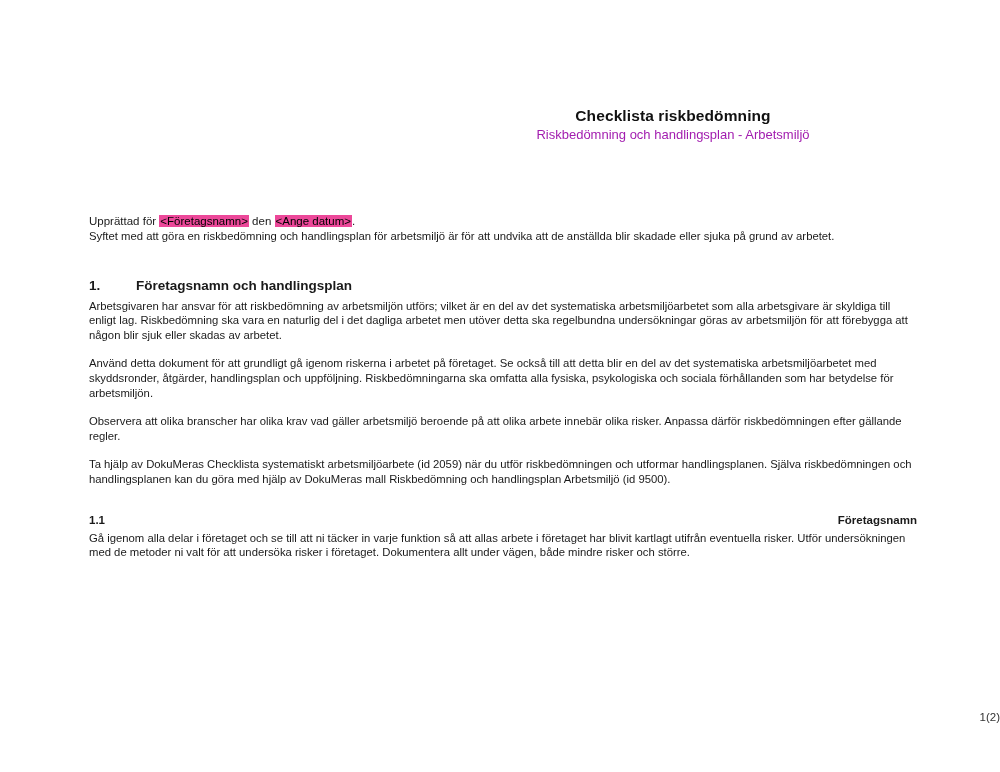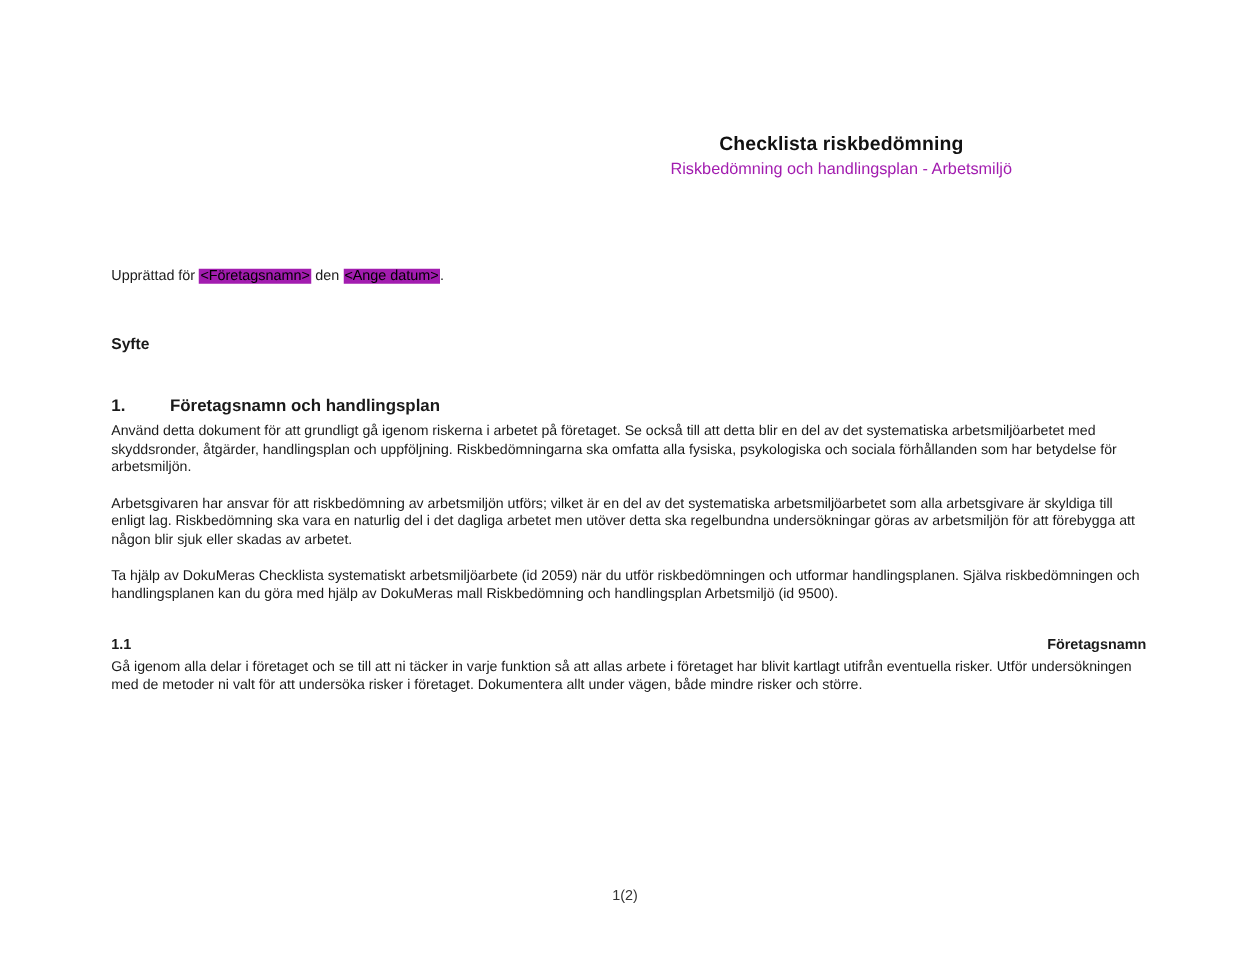--- a/index.html
+++ b/index.html
@@ -56,21 +56,21 @@
     top: 214px;
     width: 828px;
   }
 
   .intro-line {
     font-size: 11.5px;
     line-height: 15px;
     margin: 0 0 0 0;
   }
   .hl {
-    background: #a21caf;
+    background: #ec4899;
     color: #000000;
     padding: 0 1px;
   }
 
   h2.section-head {
     font-size: 12.5px;
     font-weight: bold;
     margin: 39px 0 5px 0;
     line-height: 15px;
   }
@@ -110,49 +110,50 @@
   p.para.tight {
     margin-bottom: 0;
   }
 
   
   .footer {
     position: absolute;
     left: 0;
     top: 711px;
     width: 1000px;
-    text-align: center;
+    text-align: right;
     font-size: 11.5px;
     color: #333333;
   }
 </style>
 </head>
 <body>
 
 <div class="page">
 
   <div class="title-block">
     <div class="doc-title">Checklista riskbedömning</div>
     <div class="doc-subtitle">Riskbedömning och handlingsplan - Arbetsmiljö</div>
   </div>
 
   <div class="body-col">
 
     <p class="intro-line">
       <span>Upprättad för </span><span class="hl">&lt;Företagsnamn&gt;</span><span> den </span><span class="hl">&lt;Ange datum&gt;</span><span>.</span>
     </p>
 
-    <h2 class="section-head">Syfte</h2>
+    <p class="para">Syftet med att göra en riskbedömning och handlingsplan för arbetsmiljö är för att undvika att de anställda blir skadade eller sjuka på grund av arbetet.</p>
 
     <h2 class="numbered-head">
       <span class="num">1.</span>
       <span>Företagsnamn och handlingsplan</span>
     </h2>
+    <p class="para">Arbetsgivaren har ansvar för att riskbedömning av arbetsmiljön utförs; vilket är en del av det systematiska arbetsmiljöarbetet som alla arbetsgivare är skyldiga till enligt lag. Riskbedömning ska vara en naturlig del i det dagliga arbetet men utöver detta ska regelbundna undersökningar göras av arbetsmiljön för att förebygga att någon blir sjuk eller skadas av arbetet.</p>
     <p class="para">Använd detta dokument för att grundligt gå igenom riskerna i arbetet på företaget. Se också till att detta blir en del av det systematiska arbetsmiljöarbetet med skyddsronder, åtgärder, handlingsplan och uppföljning. Riskbedömningarna ska omfatta alla fysiska, psykologiska och sociala förhållanden som har betydelse för arbetsmiljön.</p>
-    <p class="para">Arbetsgivaren har ansvar för att riskbedömning av arbetsmiljön utförs; vilket är en del av det systematiska arbetsmiljöarbetet som alla arbetsgivare är skyldiga till enligt lag. Riskbedömning ska vara en naturlig del i det dagliga arbetet men utöver detta ska regelbundna undersökningar göras av arbetsmiljön för att förebygga att någon blir sjuk eller skadas av arbetet.</p>
+    <p class="para">Observera att olika branscher har olika krav vad gäller arbetsmiljö beroende på att olika arbete innebär olika risker. Anpassa därför riskbedömningen efter gällande regler.</p>
     <p class="para tight">Ta hjälp av DokuMeras Checklista systematiskt arbetsmiljöarbete (id 2059) när du utför riskbedömningen och utformar handlingsplanen. Själva riskbedömningen och handlingsplanen kan du göra med hjälp av DokuMeras mall Riskbedömning och handlingsplan Arbetsmiljö (id 9500).</p>
 
     <h3 class="sub-head">
       <span class="num">1.1</span>
       <span>Företagsnamn</span>
     </h3>
     <p class="para tight">Gå igenom alla delar i företaget och se till att ni täcker in varje funktion så att allas arbete i företaget har blivit kartlagt utifrån eventuella risker. Utför undersökningen med de metoder ni valt för att undersöka risker i företaget. Dokumentera allt under vägen, både mindre risker och större.</p>
 
   </div>
 

